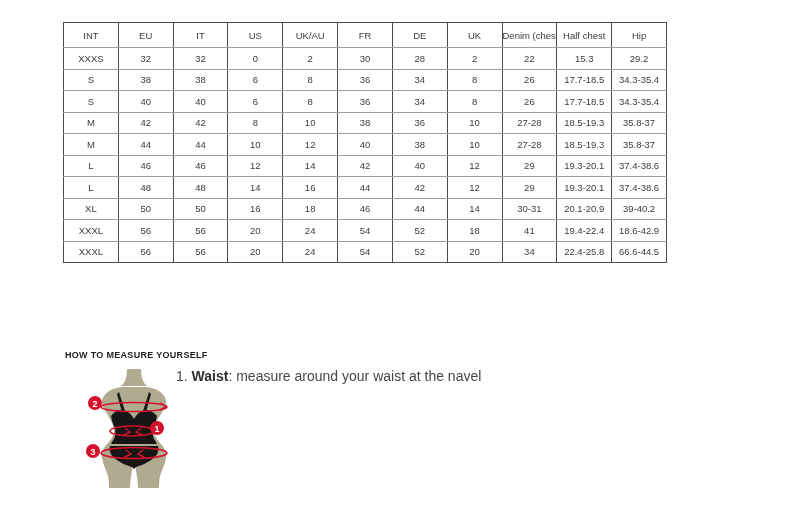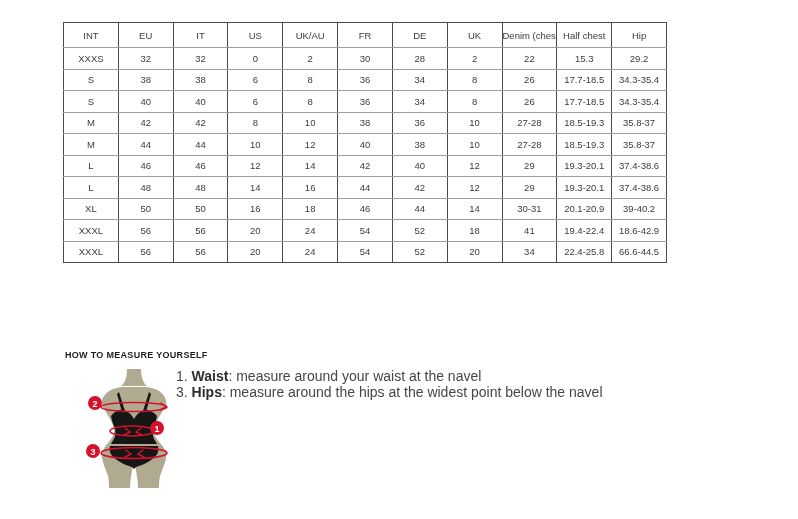--- a/index.html
+++ b/index.html
@@ -267,14 +267,13 @@
       <circle class="red-fill" cx="80" cy="62" r="7"></circle>
       <text class="marker-num" x="80" y="65.5">1</text>
       <circle class="red-fill" cx="16" cy="85" r="7"></circle>
       <text class="marker-num" x="16" y="88.5">3</text>
     </g>
   </svg>
 </div>
 
 <div class="measure-list">
     <div class="m-item"><span>1.</span> <b>Waist</b><span>: measure around your waist at the navel</span></div>
-    <div class="m-item"><span>3.</span> <b>Hips</b><span>: measure around the hips at the widest point below the navel</span></div>
   </div>
 
 </body></html>

